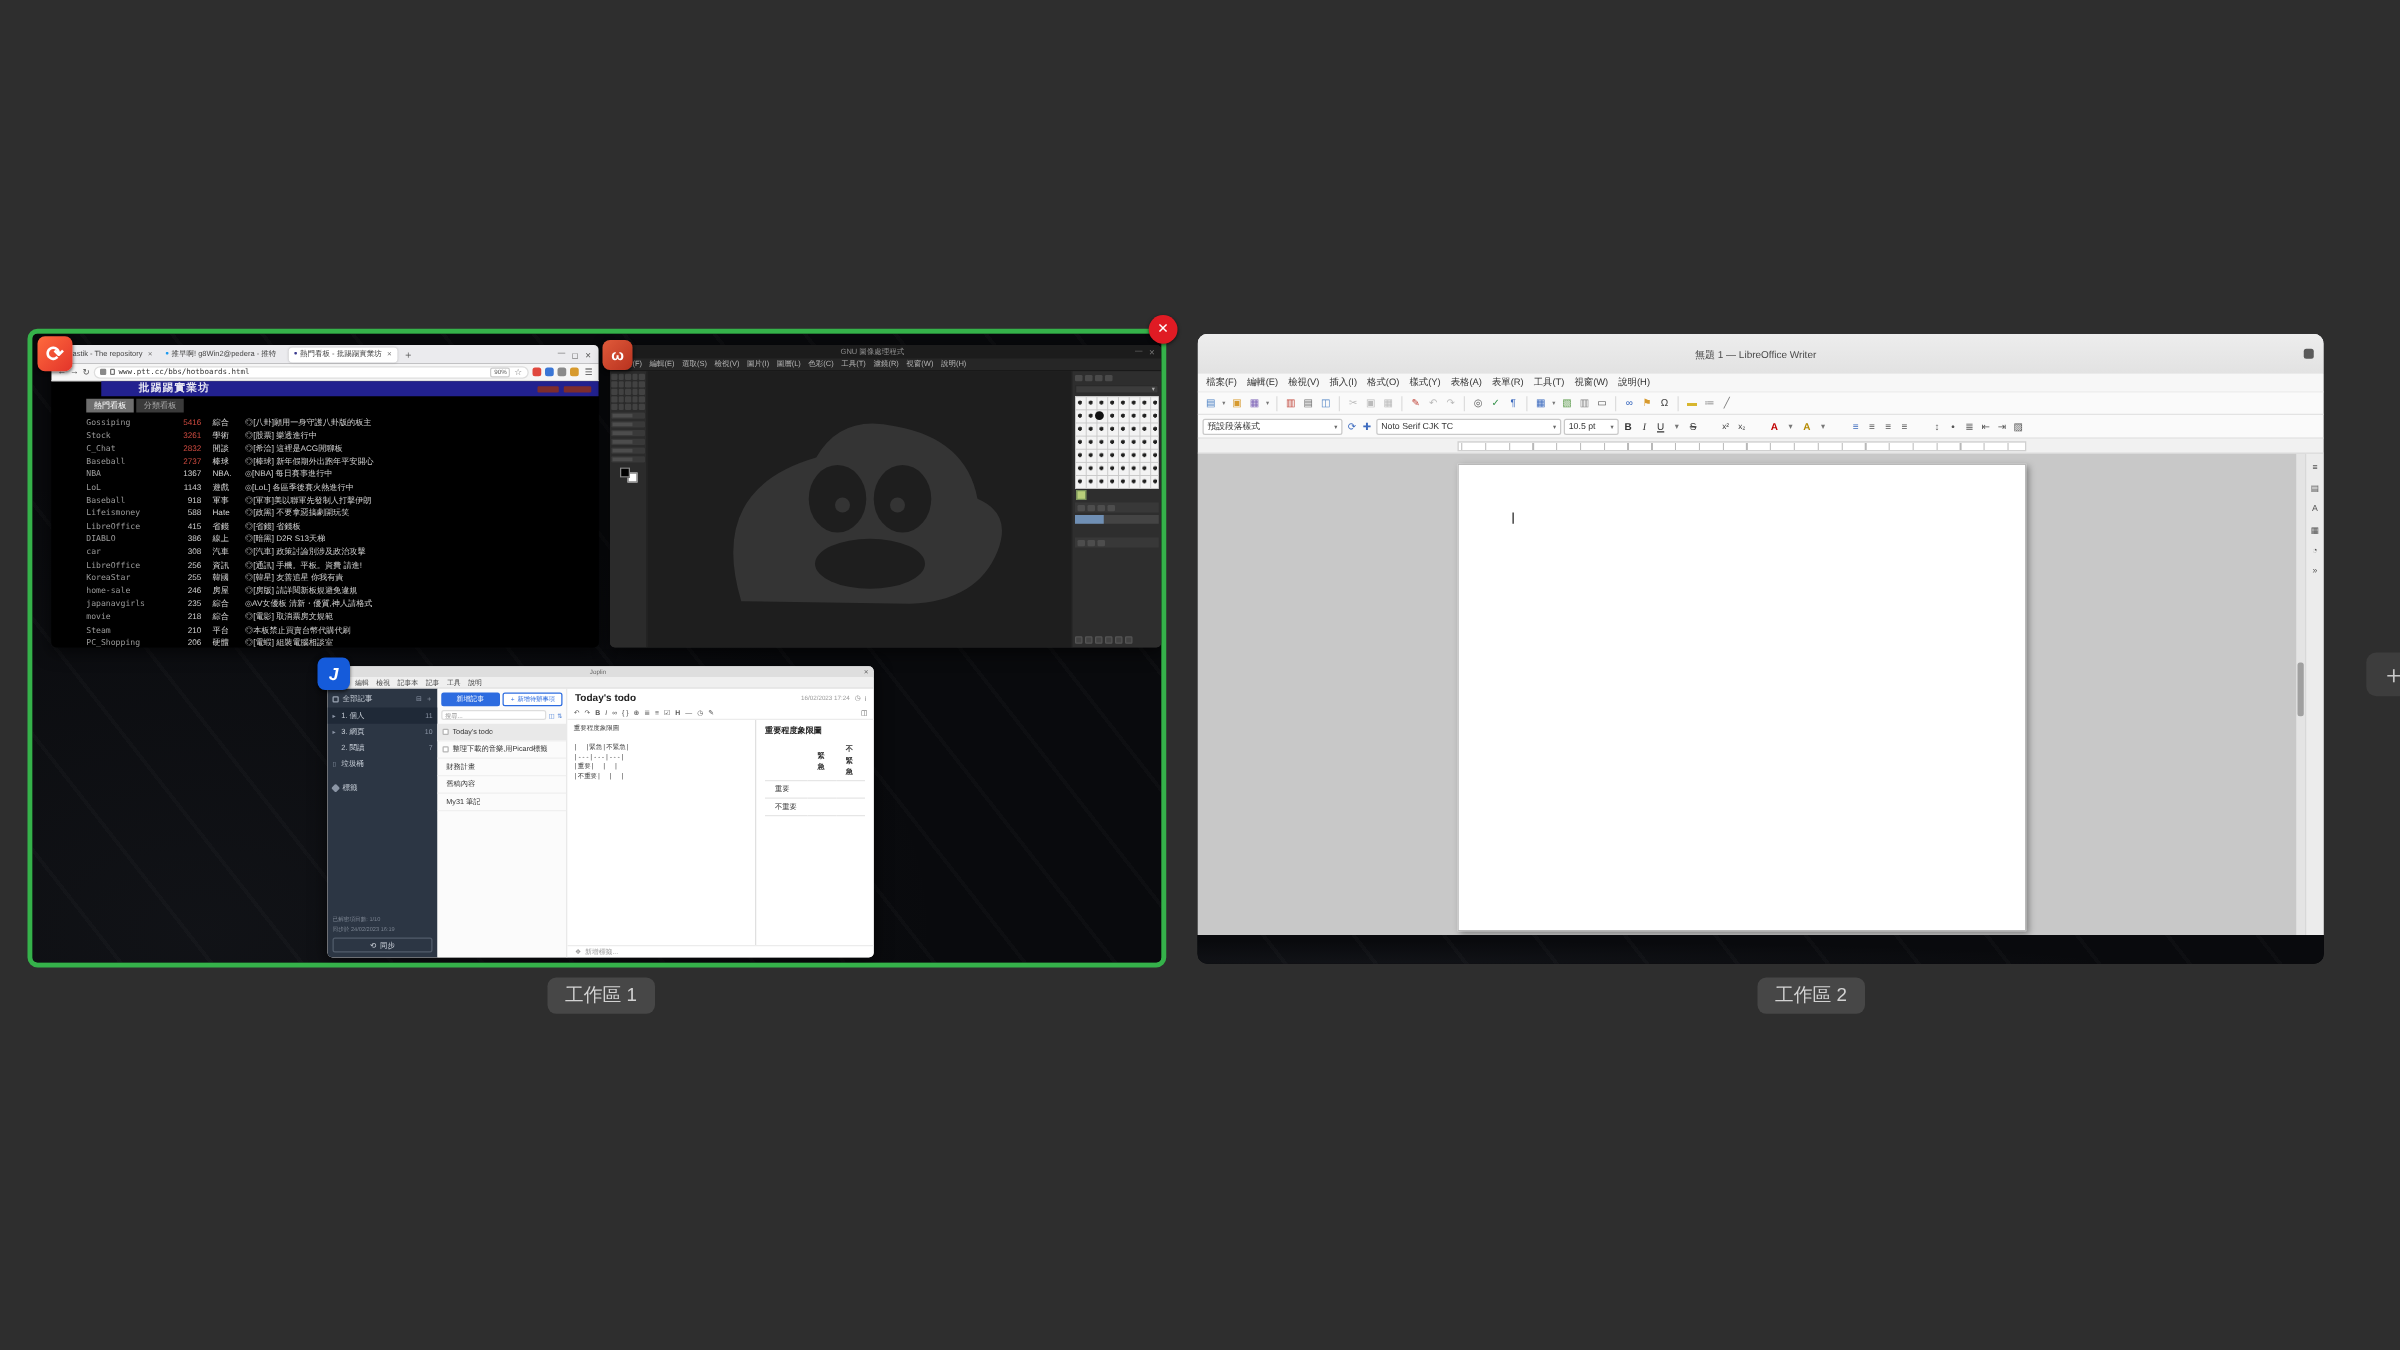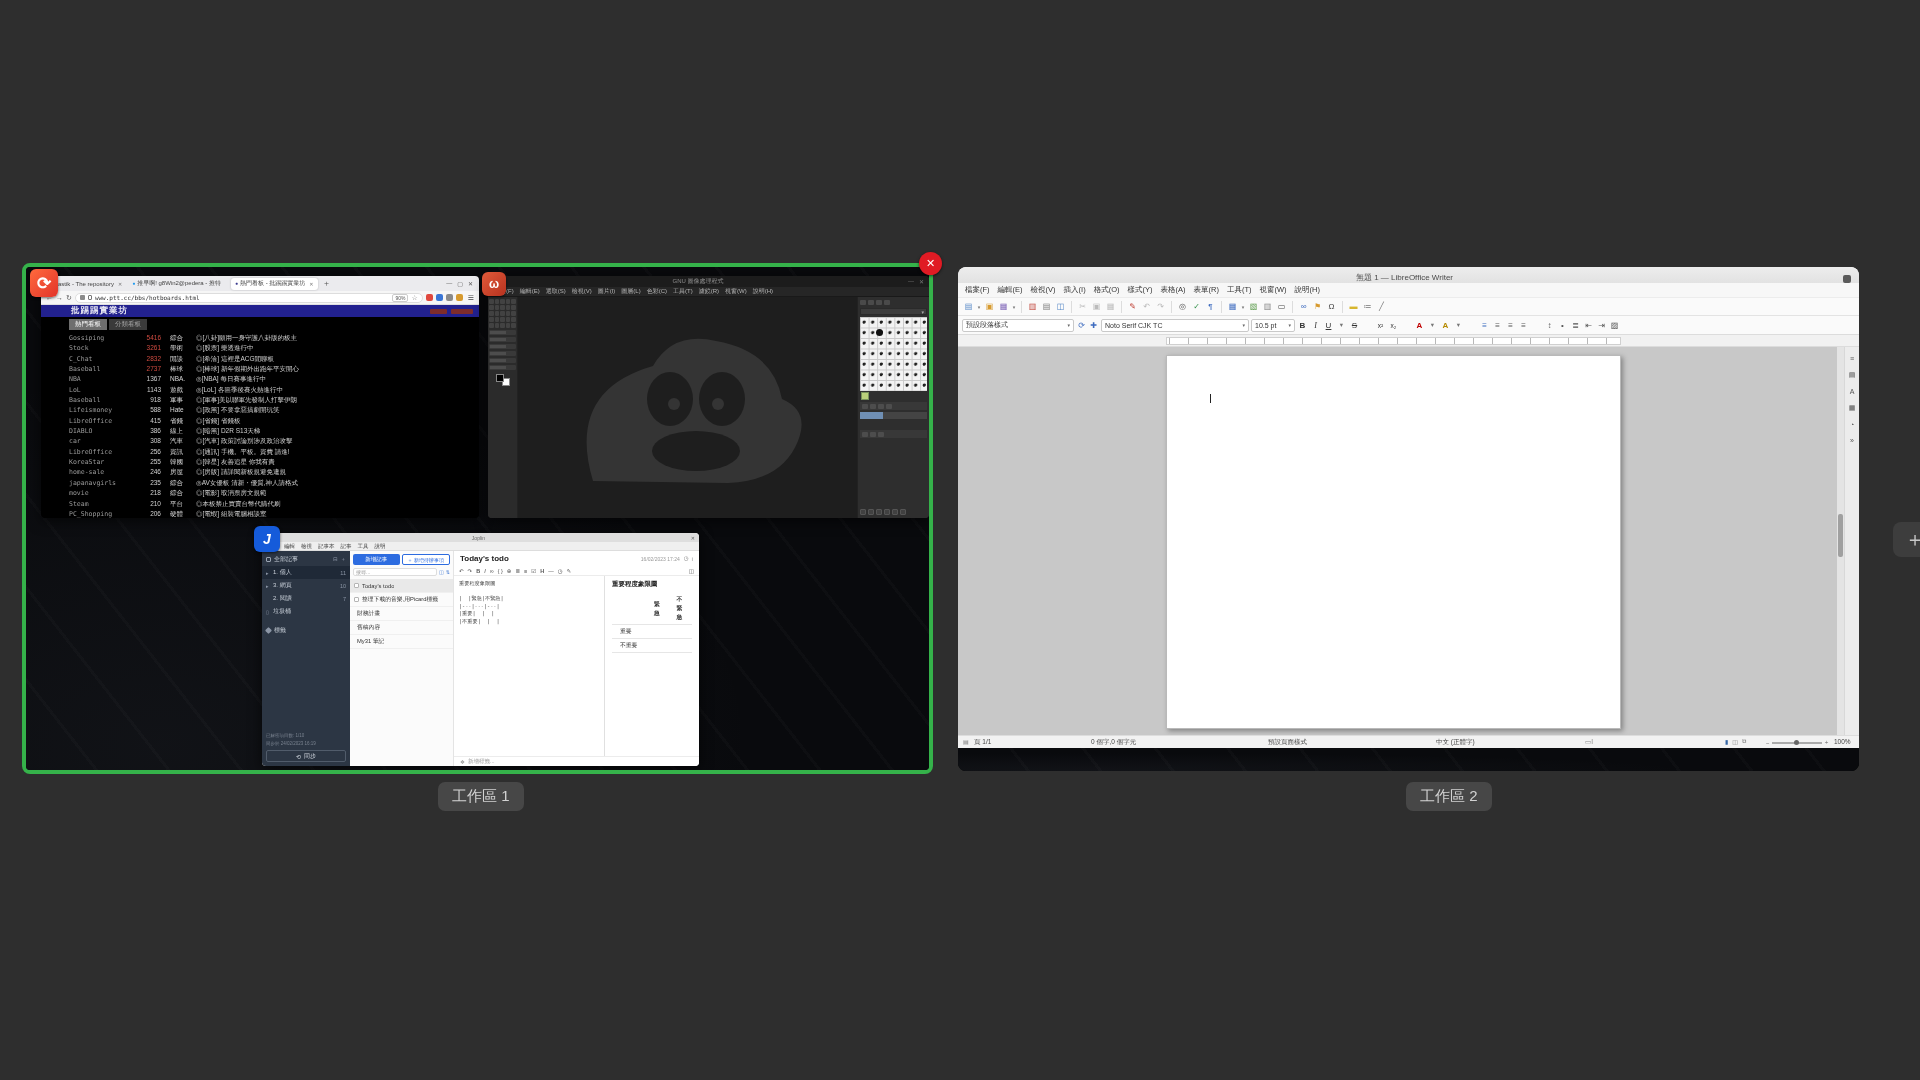--- a/index.html
+++ b/index.html
@@ -50,21 +50,21 @@
   .ff-urlfield { flex:1; height:10px; background:#fff; border:1px solid #ddd; border-radius:5px;
     display:flex; align-items:center; gap:3px; padding:0 4px; }
   .ff-shield { width:5px; height:5px; background:#8a8a8a; border-radius:1px; }
   .ff-lock { width:4px; height:5px; border:1px solid #777; border-radius:1px; }
   .ff-url { font-size:6px; color:#333; flex:1; }
   .ff-zoomchip { font-size:5px; color:#555; border:1px solid #ccc; border-radius:2px; padding:0 2px; }
   .ff-star { font-size:7px; color:#777; }
   .ff-ext { width:7px; height:7px; border-radius:2px; }
   .ff-menu { font-size:7px; color:#444; margin-left:2px; }
 
-  .ptt-header { height:12px; background:#22218f; display:flex; align-items:center; padding:0 6px 0 30px; }
+  .ptt-header { height:12px; background:#22218f; display:flex; align-items:center; padding:0 6px 0 30px;margin-left:40px; }
   .ptt-brand { font-size:8.5px; font-weight:bold; color:#e6e6f2; letter-spacing:1px; flex:1; }
   .ptt-hlink { width:17px; height:5px; background:#7e2c2c; border-radius:1px; margin-left:4px; }
   .ptt-tabs { display:flex; gap:2px; margin:2px 0 0 28px; }
   .ptt-tab { font-size:6.5px; padding:1px 6px; }
   .ptt-tab.on { background:#6e6e6e; color:#fff; }
   .ptt-tab.off { background:#3a3a3a; color:#a8a8a8; }
   .b-list { margin:4px 0 0 28px; }
   .b-row { display:flex; align-items:baseline; height:10.35px; }
   .b-name { width:66px; font-family:"DejaVu Sans Mono",monospace; font-size:6.5px; color:#9a9a9a; }
   .b-count { width:26px; text-align:right; font-size:6.5px; color:#cfcfcf; }
@@ -162,21 +162,21 @@
   .j-div { width:1px; background:#e0e0e0; }
   .j-prev { flex:1; padding:4px 7px; }
   .j-ph { font-size:6.5px; font-weight:bold; color:#222; margin-bottom:4px; }
   .j-table { border-collapse:collapse; }
   .j-table th, .j-table td { font-size:5.8px; color:#333; padding:2px 8px; border-bottom:1px solid #e6e6e6; text-align:left; }
   .j-table th { font-weight:bold; }
   .j-tagbar { height:10px; border-top:1px solid #ececec; display:flex; align-items:center; gap:3px; padding-left:6px; font-size:5.5px; color:#999; }
 
   
   #writer { left:0; top:0; width:901px; height:481px; background:#f3f3f3; border-radius:6px 6px 0 0; }
-  .w-titlebar { height:16px; background:linear-gradient(#ededed,#e2e2e2); display:flex; align-items:flex-end; padding:0 8px; }
+  .w-titlebar { height:16px; background:linear-gradient(#ededed,#e2e2e2); display:flex; align-items:center; padding:16px 8px; }
   .w-title { flex:1; text-align:center; font-size:8px; color:#4a4a4a; }
   .w-winbtn { width:8px; height:8px; background:#5a5a5a; border-radius:2px; }
   .w-menubar { height:14px; background:#f7f7f7; display:flex; align-items:center; padding-left:3px; }
   .w-menu { font-size:7.5px; color:#333; padding:0 4px; white-space:nowrap; }
   .w-stdbar { height:19px; background:#fafafa; border-top:1px solid #ececec; border-bottom:1px solid #e3e3e3;
     display:flex; align-items:center; gap:1px; padding-left:4px; }
   .tbi { width:13px; height:13px; display:flex; align-items:center; justify-content:center; font-size:8px; color:#555; border-radius:2px; }
   .tbi.mini { width:6px; font-size:5px; color:#777; }
   .tbi.sep { width:1px; height:12px; background:#ddd; margin:0 3px; border-radius:0; }
   .w-fmtbar { height:19px; background:#fafafa; border-bottom:1px solid #dcdcdc; display:flex; align-items:center; gap:2px; padding-left:4px; }

